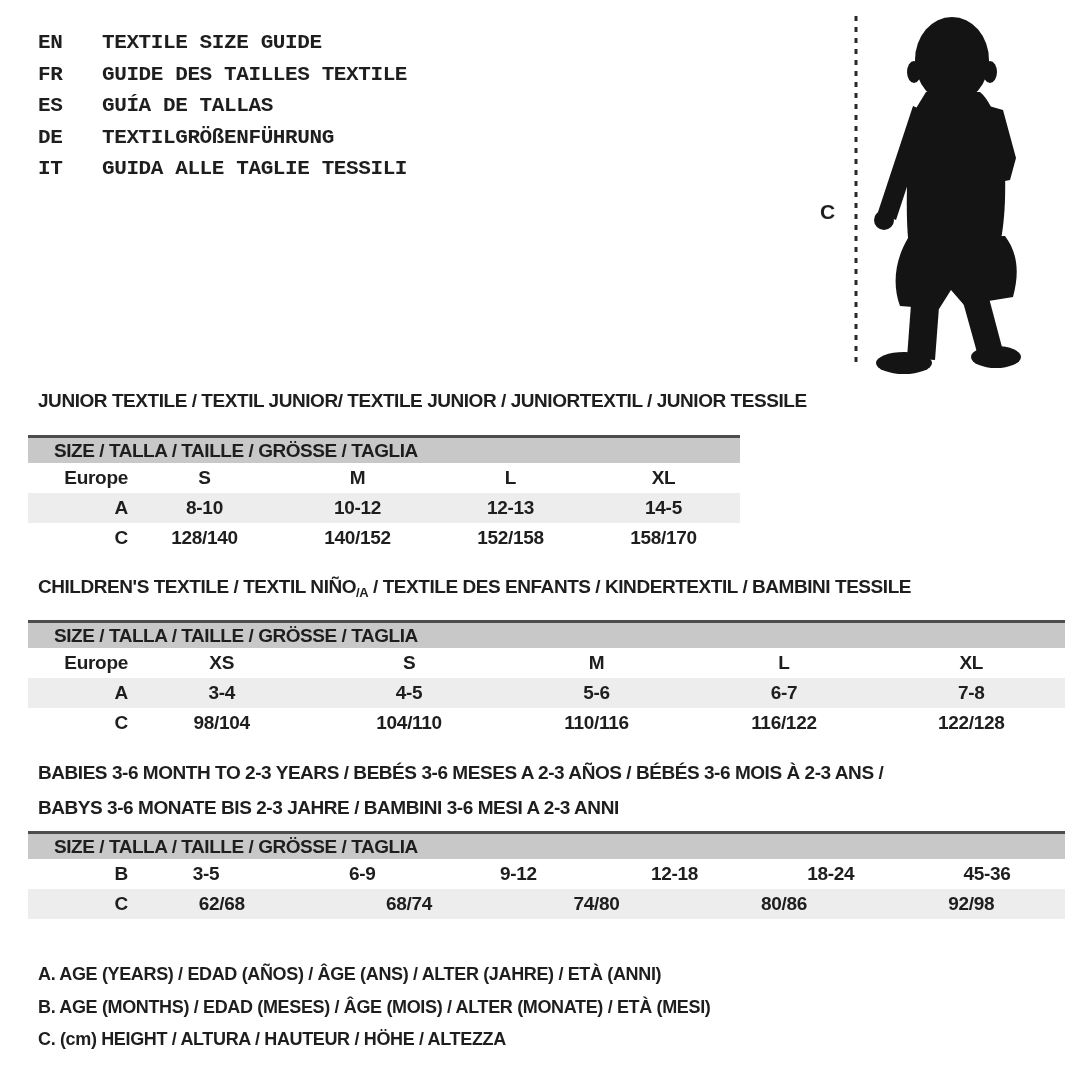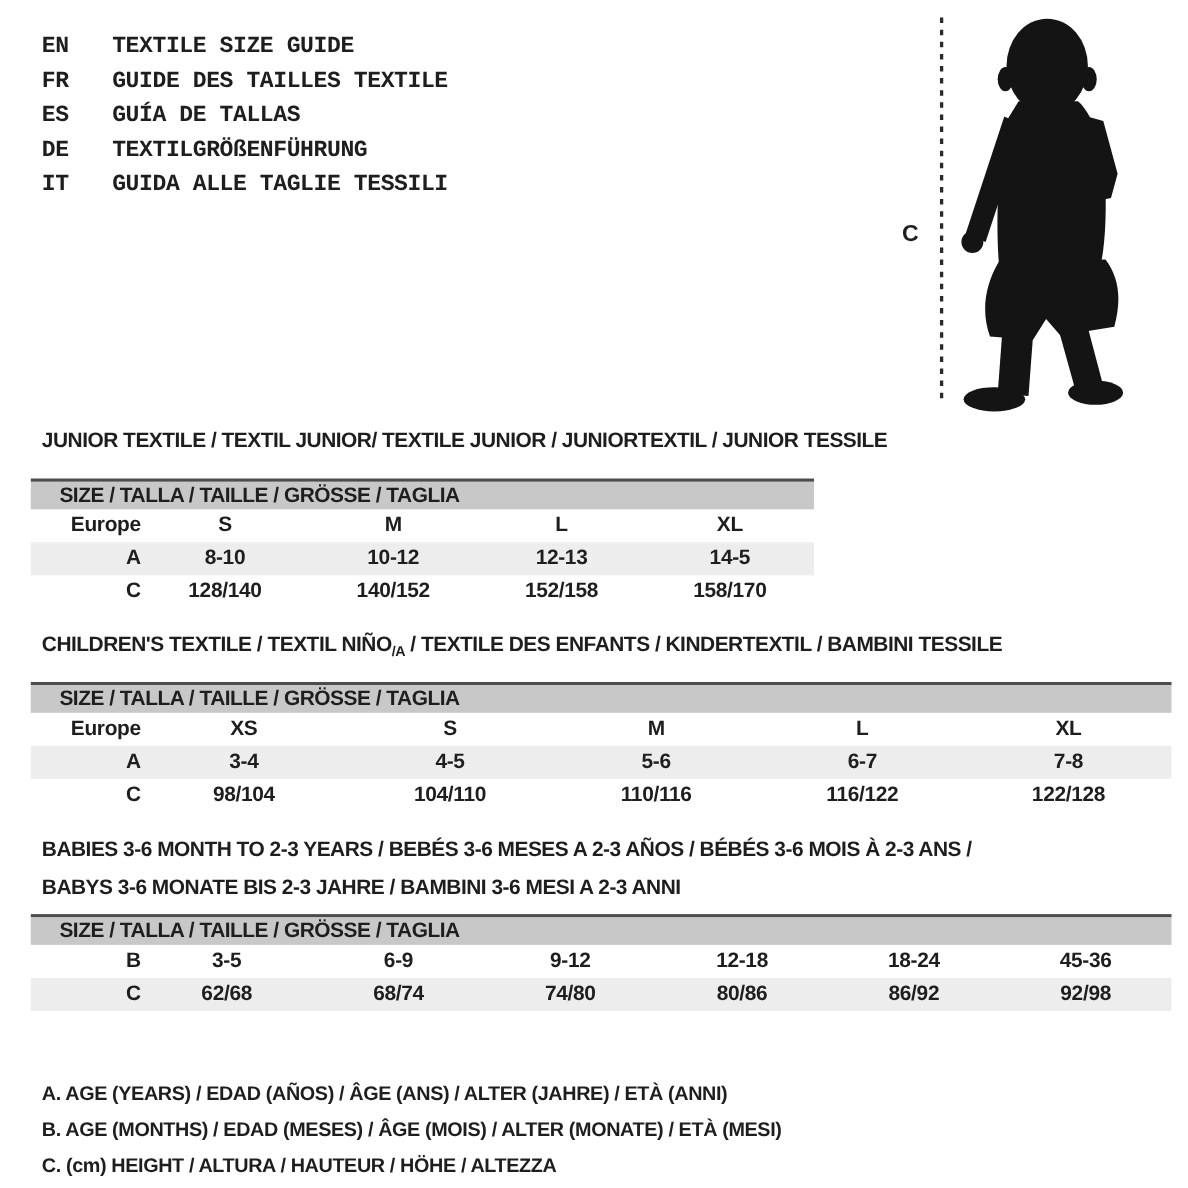--- a/index.html
+++ b/index.html
@@ -24,21 +24,21 @@
   .sec-title{position:absolute; left:38px; margin:0; font-size:19px; letter-spacing:-0.45px; line-height:24px; white-space:nowrap;}
   .sub{font-size:13px; vertical-align:-4px;}
   
   .tbl{position:absolute; left:28px; border-top:3px solid var(--line);}
   .band{background:var(--band); height:25px; line-height:25px; padding-left:26px; font-size:19px; letter-spacing:-0.45px;}
   .row{display:flex; height:30px; line-height:30px; font-size:19px; letter-spacing:-0.3px;}
   .row .lbl{flex:0 0 90px; padding-left:10px; text-align:right;}
   .row .cell{flex:1; text-align:center;}
   .shade{background:var(--shade);}
   
-  .legend{position:absolute; left:38px; top:958px; font-size:18px; line-height:32.5px; letter-spacing:-0.35px;margin-top:20px;}
+  .legend{position:absolute; left:38px; top:958px; font-size:18px; line-height:32.5px; letter-spacing:-0.35px;}
 </style>
 </head>
 <body>
 
 <div class="canvas">
 
   <div class="langs">
     <div class="lang-row">
       <span class="lang-code">EN</span>
       <span class="lang-label">TEXTILE SIZE GUIDE</span>
@@ -162,21 +162,20 @@
       <div class="cell">12-18</div>
       <div class="cell">18-24</div>
       <div class="cell">45-36</div>
     </div>
     <div class="row shade">
       <div class="lbl">C</div>
       <div class="cell">62/68</div>
       <div class="cell">68/74</div>
       <div class="cell">74/80</div>
       <div class="cell">80/86</div>
-      <div class="cell">86/92</div>
       <div class="cell">92/98</div>
     </div>
   </div>
 
   <div class="legend">
     <div>A. AGE (YEARS) / EDAD (AÑOS) / ÂGE (ANS) / ALTER (JAHRE) / ETÀ (ANNI)</div>
     <div>B. AGE (MONTHS) / EDAD (MESES) / ÂGE (MOIS) / ALTER (MONATE) / ETÀ (MESI)</div>
     <div>C. (cm) HEIGHT / ALTURA / HAUTEUR / HÖHE / ALTEZZA</div>
   </div>
 

